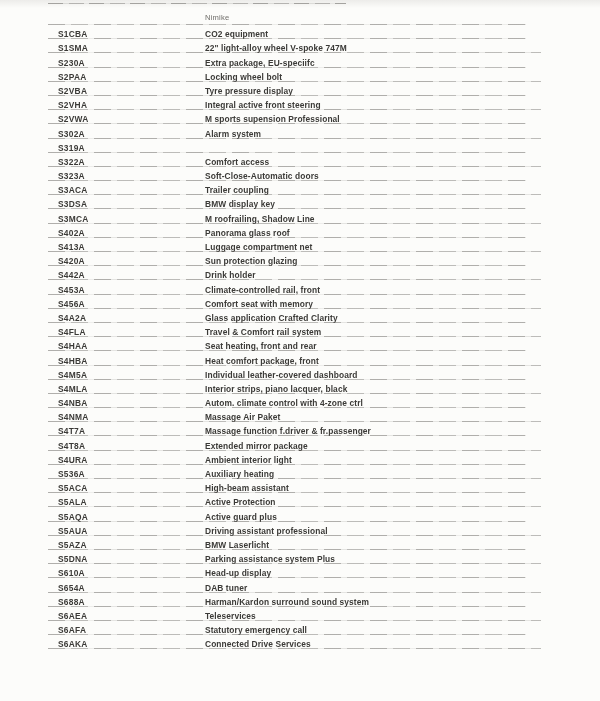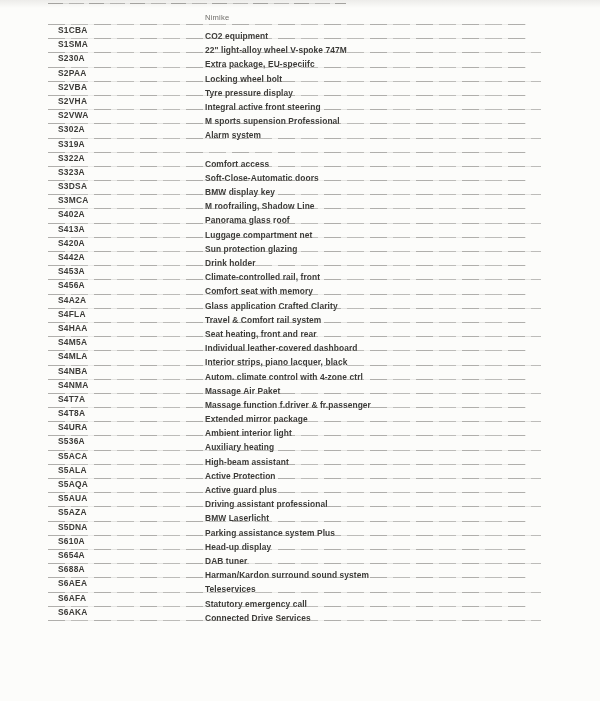--- a/index.html
+++ b/index.html
@@ -43,21 +43,21 @@
       rgba(112,110,106,0.10) 36px, rgba(112,110,106,0.10) 41px);
   }
   .table {
     position: absolute;
     top: 3px;
     left: 0;
     width: 493px;
   }
   .row {
     display: flex;
-    align-items: flex-start;
+    align-items: flex-end;
     height: 14.2px;
     position: relative;
   }
   .row::after {
     content: "";
     position: absolute;
     left: 0;
     bottom: 0;
     width: 100%;
     height: 1px;
@@ -84,21 +84,20 @@
     letter-spacing: 0.25px;
     color: #3b3a37;
     font-weight: 600;
   }
   .cell.name {
     flex: 1;
     font-size: 8.4px;
     letter-spacing: 0.1px;
     color: #3b3a37;
     font-weight: 600;
-    margin-top: 6px;
   }
   .header-row .cell.name {
     font-size: 7.6px;
     color: #6e6c68;
     font-weight: 400;
     letter-spacing: 0.2px;
   }
 </style>
 </head>
 <body>
@@ -160,20 +159,24 @@
   <div class="row">
     <div class="cell code">S322A</div>
     <div class="cell name">Comfort access</div>
   </div>
 
   <div class="row">
     <div class="cell code">S323A</div>
     <div class="cell name">Soft-Close-Automatic doors</div>
   </div>
 
+  <div class="row">
+    <div class="cell code">S3ACA</div>
+    <div class="cell name">Trailer coupling</div>
+  </div>
 
   <div class="row">
     <div class="cell code">S3DSA</div>
     <div class="cell name">BMW display key</div>
   </div>
 
   <div class="row">
     <div class="cell code">S3MCA</div>
     <div class="cell name">M roofrailing, Shadow Line</div>
   </div>
@@ -218,20 +221,24 @@
   <div class="row">
     <div class="cell code">S4FLA</div>
     <div class="cell name">Travel &amp; Comfort rail system</div>
   </div>
 
   <div class="row">
     <div class="cell code">S4HAA</div>
     <div class="cell name">Seat heating, front and rear</div>
   </div>
 
+  <div class="row">
+    <div class="cell code">S4HBA</div>
+    <div class="cell name">Heat comfort package, front</div>
+  </div>
 
   <div class="row">
     <div class="cell code">S4M5A</div>
     <div class="cell name">Individual leather-covered dashboard</div>
   </div>
 
   <div class="row">
     <div class="cell code">S4MLA</div>
     <div class="cell name">Interior strips, piano lacquer, black</div>
   </div>

